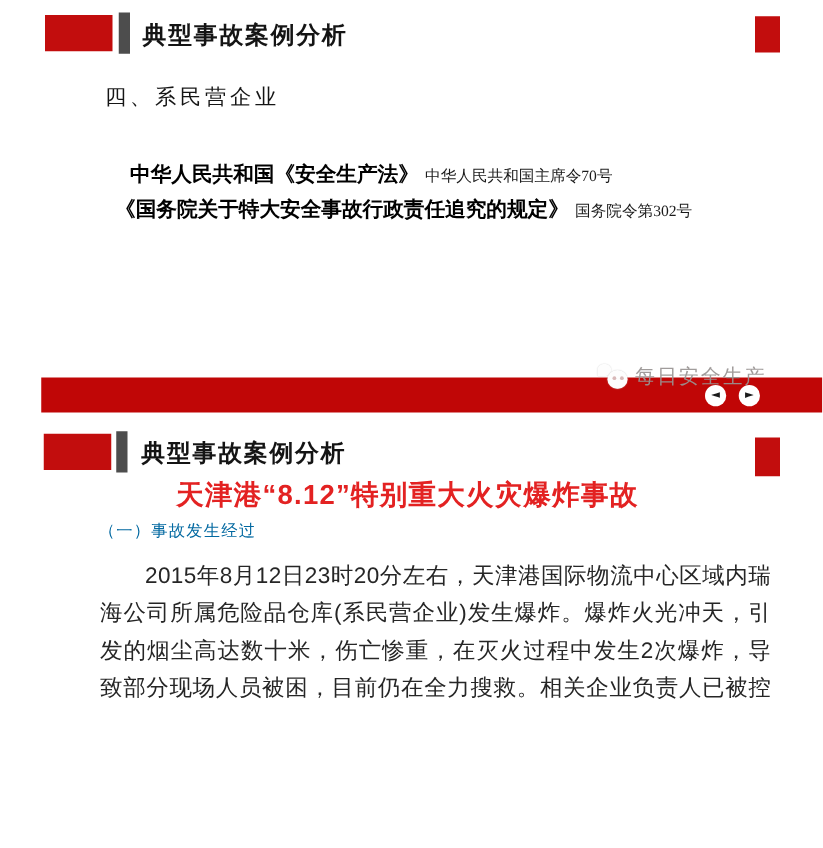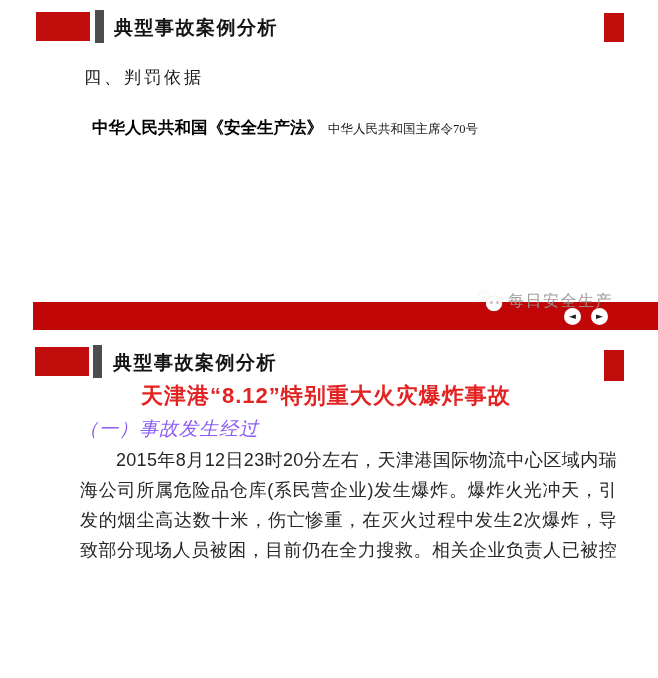--- a/index.html
+++ b/index.html
@@ -18,29 +18,29 @@
   .s1 .hdr-title{left:114px;top:15px;}
   .s1 .hdr-right-red{left:604px;top:13px;width:20px;height:29px;}
   
   .s2 .hdr-red{left:35px;top:347px;width:54px;height:29px;}
   .s2 .hdr-gray{left:93px;top:345px;width:9px;height:33px;}
   .s2 .hdr-title{left:113px;top:350px;}
   .s2 .hdr-right-red{left:604px;top:350px;width:20px;height:31px;}
 
   
   .sec-title-1{position:absolute;left:84px;top:66px;font-size:17px;letter-spacing:3px;color:#151515;}
-  .laws{position:absolute;left:76px;top:113px;margin:4px;padding:0;list-style:none;}
+  .laws{position:absolute;left:76px;top:113px;margin:16px;padding:0;list-style:none;}
   .laws li{height:27.5px;white-space:nowrap;}
   .laws li:first-child{padding-left:12px;}
   .law-name{font-family:"Liberation Serif",serif;font-weight:bold;font-size:16.5px;color:#000;}
   .law-decree{font-family:"Liberation Serif",serif;font-size:12.5px;color:#1a1a1a;padding-left:5px;}
 
   
   .accident-title{position:absolute;left:141px;top:381px;font-size:22px;font-weight:bold;color:#e32222;letter-spacing:1px;white-space:nowrap;}
-  .sec-title-2{position:absolute;left:79px;top:416px;font-size:19px;letter-spacing:1px;color:#8b5cf6;font-style:italic;}
+  .sec-title-2{position:absolute;left:79px;top:416px;font-size:13px;letter-spacing:1px;color:#0369a1;}
   .body-par{
     position:absolute;left:80px;top:445px;width:537px;height:205px;overflow:hidden;
     font-size:18px;line-height:30px;color:#262626;text-indent:2em;
     text-align:justify;letter-spacing:0.3px;margin:0;
   }
 
   
   .redbar{position:absolute;background:#c00606;}
   .redbar.mid{left:33px;top:302px;width:625px;height:28px;}
   .redbar.bottom{left:33px;top:645px;width:625px;height:33px;}
@@ -65,25 +65,28 @@
 <body>
 
 <div class="page">
 
   <section class="s1">
     <div class="hdr-red"></div>
     <div class="hdr-gray"></div>
     <div class="hdr-title">典型事故案例分析</div>
     <div class="hdr-right-red"></div>
 
-    <div class="sec-title-1">四、判罚依据</div>
+    <div class="sec-title-1">四、系民营企业</div>
 
     <ul class="laws">
       <li>
         <span class="law-name">中华人民共和国《安全生产法》</span><span class="law-decree">中华人民共和国主席令70号</span>
+      </li>
+      <li>
+        <span class="law-name">《国务院关于特大安全事故行政责任追究的规定》</span><span class="law-decree">国务院令第302号</span>
       </li>
     </ul>
   </section>
 
   <div class="redbar mid"></div>
 
   <div class="wm mid-wm">
     <span class="wm-icon">
         <span class="bub"></span>
         <span class="face"></span>

